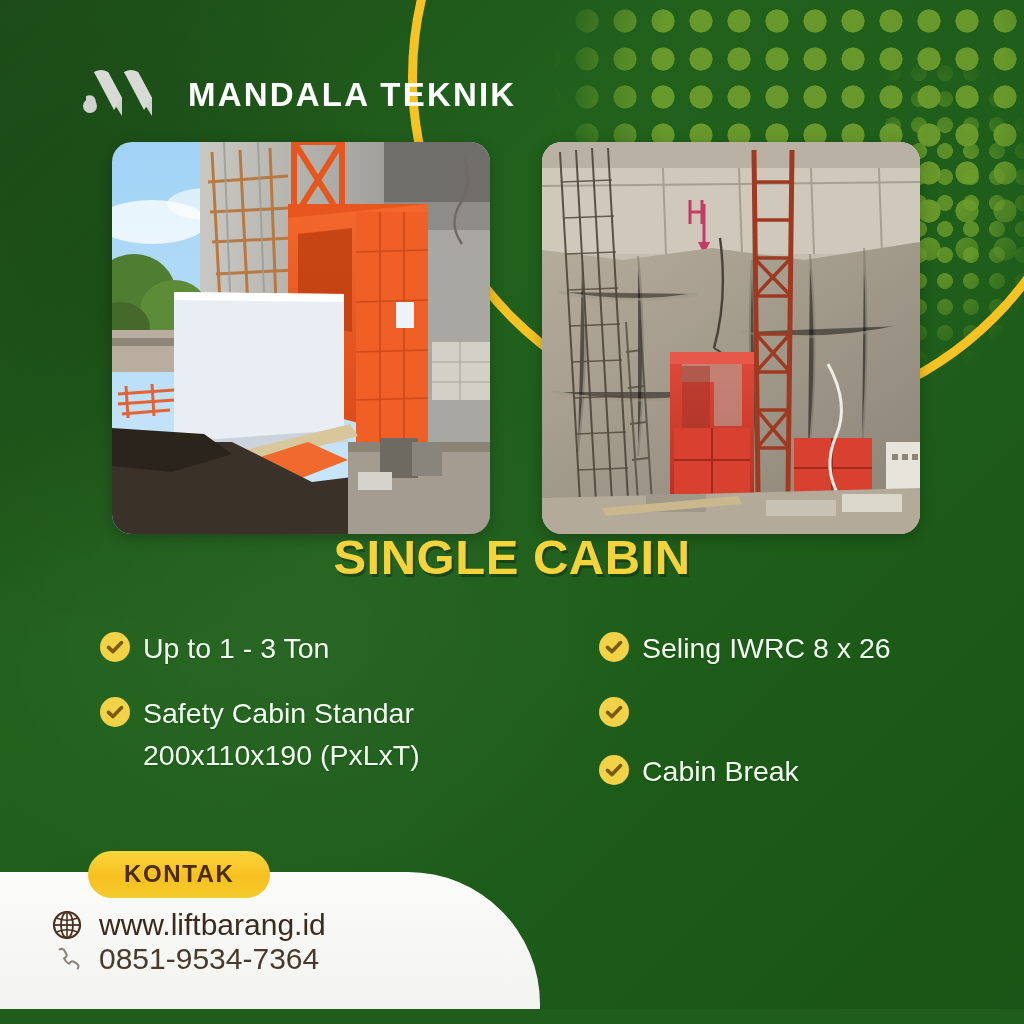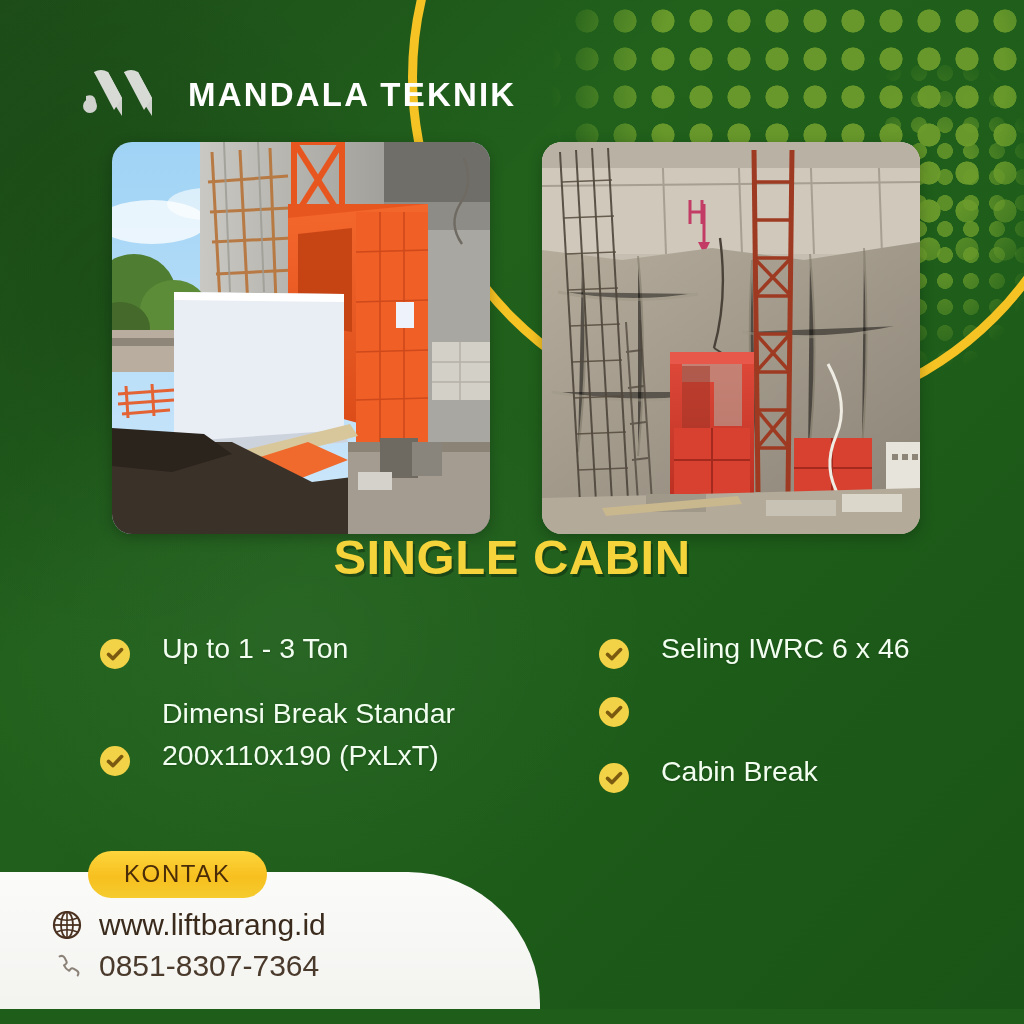--- a/index.html
+++ b/index.html
@@ -66,40 +66,40 @@
   .title{
     position:absolute;left:0;top:529px;width:1024px;text-align:center;
     color:#f5d33a;font-size:49px;font-weight:bold;letter-spacing:.5px;
     text-shadow:2px 3px 0 rgba(0,0,0,.28);
   }
 
   
   .features{position:absolute;left:100px;top:628px;width:880px;display:flex;gap:42px;}
   .col{flex:1;display:flex;flex-direction:column;gap:24px;}
   .col.right{padding-left:76px;}
-  .feat{display:flex;align-items:flex-end;gap:32px;}
+  .feat{display:flex;align-items:flex-start;gap:13px;}
   .check{flex:0 0 auto;width:30px;height:30px;margin-top:4px;display:block;}
   .feat-text{
     color:#f2fff0;font-size:28.5px;line-height:1.45;font-weight:normal;
     text-shadow:0 1px 2px rgba(0,0,0,.22);
   }
 
   
   .footer-panel{
     position:absolute;left:0;top:872px;width:540px;height:152px;
     background:linear-gradient(180deg,#fbfbf9 0%, #f2f2ef 100%);
     border-top-right-radius:132px;
   }
   .kontak{
     position:absolute;left:88px;top:851px;
     background:linear-gradient(180deg,#fdd53c 0%, #f7c01f 55%, #f5cb2e 100%);
-    color:#4a2c08;font-weight:normal;font-size:24px;letter-spacing:1.6px;
+    color:#4a2c08;font-weight:bold;font-size:24px;letter-spacing:1.6px;
     padding:11px 36px 12px;border-radius:28px;line-height:1;
   }
-  .contact-list{position:absolute;left:52px;top:910px;display:flex;flex-direction:column;gap:11px;}
+  .contact-list{position:absolute;left:52px;top:910px;display:flex;flex-direction:column;gap:4px;}
   .contact{display:flex;align-items:center;gap:17px;}
   .contact svg{flex:0 0 auto;display:block;}
   .contact-text{color:#3b2b1d;font-size:30px;line-height:1;}
   .phone-text{color:#4a3a2c;}
 </style>
 </head>
 <body>
 
 <div class="poster">
 
@@ -372,31 +372,31 @@
           <circle cx="15" cy="15" r="15" fill="#f2d246"></circle>
           <path d="M8.5 15.4 L13 19.6 L21.6 10.6" fill="none" stroke="#7a5a10" stroke-width="3.6" stroke-linecap="round" stroke-linejoin="round"></path>
         </svg>
         <div class="feat-text">Up to 1 - 3 Ton</div>
       </div>
       <div class="feat">
         <svg class="check" viewBox="0 0 30 30">
           <circle cx="15" cy="15" r="15" fill="#f2d246"></circle>
           <path d="M8.5 15.4 L13 19.6 L21.6 10.6" fill="none" stroke="#7a5a10" stroke-width="3.6" stroke-linecap="round" stroke-linejoin="round"></path>
         </svg>
-        <div class="feat-text">Dimensi Break Standar 200x110x190 (PxLxT)</div>
+        <div class="feat-text">Safety Cabin Standar 200x110x190 (PxLxT)</div>
       </div>
     </div>
 
     <div class="col right">
       <div class="feat">
         <svg class="check" viewBox="0 0 30 30">
           <circle cx="15" cy="15" r="15" fill="#f2d246"></circle>
           <path d="M8.5 15.4 L13 19.6 L21.6 10.6" fill="none" stroke="#7a5a10" stroke-width="3.6" stroke-linecap="round" stroke-linejoin="round"></path>
         </svg>
-        <div class="feat-text">Seling IWRC 6 x 46</div>
+        <div class="feat-text">Seling IWRC 8 x 26</div>
       </div>
       <div class="feat">
         <svg class="check" viewBox="0 0 30 30">
           <circle cx="15" cy="15" r="15" fill="#f2d246"></circle>
           <path d="M8.5 15.4 L13 19.6 L21.6 10.6" fill="none" stroke="#7a5a10" stroke-width="3.6" stroke-linecap="round" stroke-linejoin="round"></path>
         </svg>
       </div>
       <div class="feat">
         <svg class="check" viewBox="0 0 30 30">
           <circle cx="15" cy="15" r="15" fill="#f2d246"></circle>
@@ -420,17 +420,17 @@
         <path d="M4.6 8 q10.4 4.6 20.8 0" fill="none" stroke="#4a3120" stroke-width="1.6"></path>
         <path d="M4.6 22 q10.4 -4.6 20.8 0" fill="none" stroke="#4a3120" stroke-width="1.6"></path>
         <line x1="15" y1="2" x2="15" y2="28" stroke="#4a3120" stroke-width="1.6"></line>
       </svg>
       <div class="contact-text">www.liftbarang.id</div>
     </div>
     <div class="contact">
       <svg width="30" height="30" viewBox="0 0 30 30">
         <path d="M7.6 5.4 q3.4 -1.6 5 1.4 l1.8 3.4 q.9 1.8 -.8 3 l-1.6 1.2 q1.6 3.6 5.2 5.4 l1.3 -1.6 q1.3 -1.6 3 -.6 l3.3 2 q2.8 1.8 .9 4.8" fill="none" stroke="#8b8176" stroke-width="2" stroke-linecap="round" stroke-linejoin="round"></path>
       </svg>
-      <div class="contact-text phone-text">0851-8307-7364</div>
+      <div class="contact-text phone-text">0851-9534-7364</div>
     </div>
   </div>
 
 </div>
 
 </body></html>

